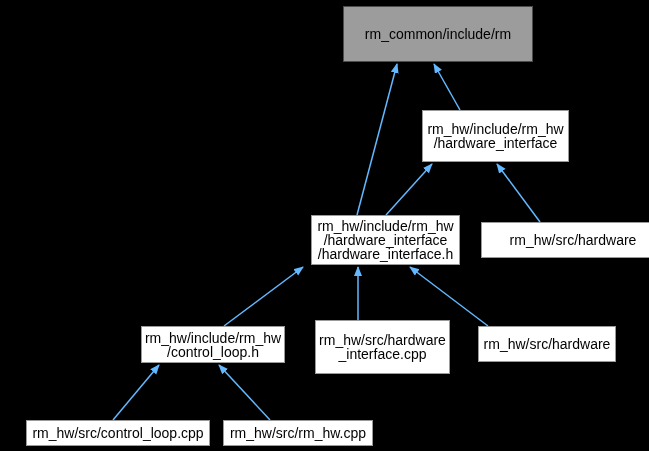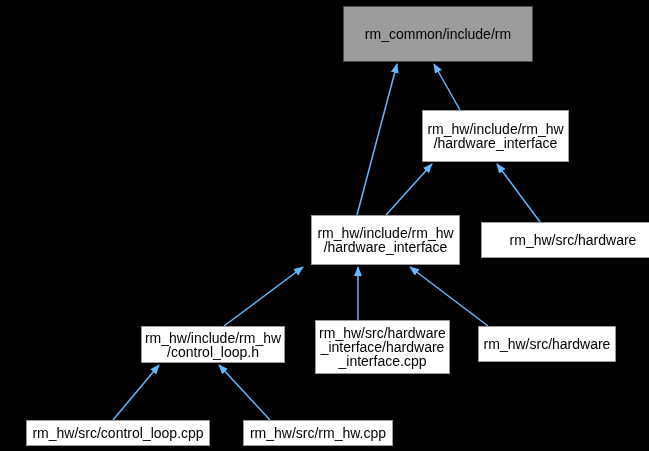--- a/index.html
+++ b/index.html
@@ -75,35 +75,35 @@
 <div class="node current" title="rm_common/include/rm_common/hardware_interface/gpio_interface.h" style="left: 320px; top: 6px; width: 190px; height: 56px;">
       <div class="node-line">rm_common/include/rm</div>
     </div>
     <div class="node" title="rm_hw/include/rm_hw/hardware_interface/gpio_manager.h" style="left: 399px; top: 110px; width: 147px; height: 52px;">
       <div class="node-line">rm_hw/include/rm_hw</div>
       <div class="node-line">/hardware_interface</div>
     </div>
     <div class="node" title="rm_hw/include/rm_hw/hardware_interface/hardware_interface.h" style="left: 288px; top: 215px; width: 149px; height: 50px;">
       <div class="node-line">rm_hw/include/rm_hw</div>
       <div class="node-line">/hardware_interface</div>
+      <div class="node-line">/hardware_interface.h</div>
     </div>
     <div class="node" title="rm_hw/src/hardware_interface/gpio_manager.cpp" style="left: 458px; top: 222px; width: 184px; height: 36px;">
       <div class="node-line">rm_hw/src/hardware</div>
     </div>
     <div class="node" title="rm_hw/include/rm_hw/control_loop.h" style="left: 118px; top: 326px; width: 144px; height: 37px;">
       <div class="node-line">rm_hw/include/rm_hw</div>
       <div class="node-line">/control_loop.h</div>
     </div>
     <div class="node" title="rm_hw/src/hardware_interface/hardware_interface.cpp" style="left: 292px; top: 320px; width: 135px; height: 54px;">
       <div class="node-line">rm_hw/src/hardware</div>
-      <div class="node-line">_interface/hardware</div>
       <div class="node-line">_interface.cpp</div>
     </div>
     <div class="node" title="rm_hw/src/hardware_interface/parse.cpp" style="left: 455px; top: 326px; width: 138px; height: 36px;">
       <div class="node-line">rm_hw/src/hardware</div>
     </div>
     <div class="node" title="rm_hw/src/control_loop.cpp" style="left: 3px; top: 420px; width: 184px; height: 26px;">
       <div class="node-line">rm_hw/src/control_loop.cpp</div>
     </div>
-    <div class="node" title="rm_hw/src/rm_hw.cpp" style="left: 220px; top: 420px; width: 150px; height: 26px;">
+    <div class="node" title="rm_hw/src/rm_hw.cpp" style="left: 200px; top: 420px; width: 150px; height: 26px;">
       <div class="node-line">rm_hw/src/rm_hw.cpp</div>
     </div>
   </div>
 
 </body></html>

